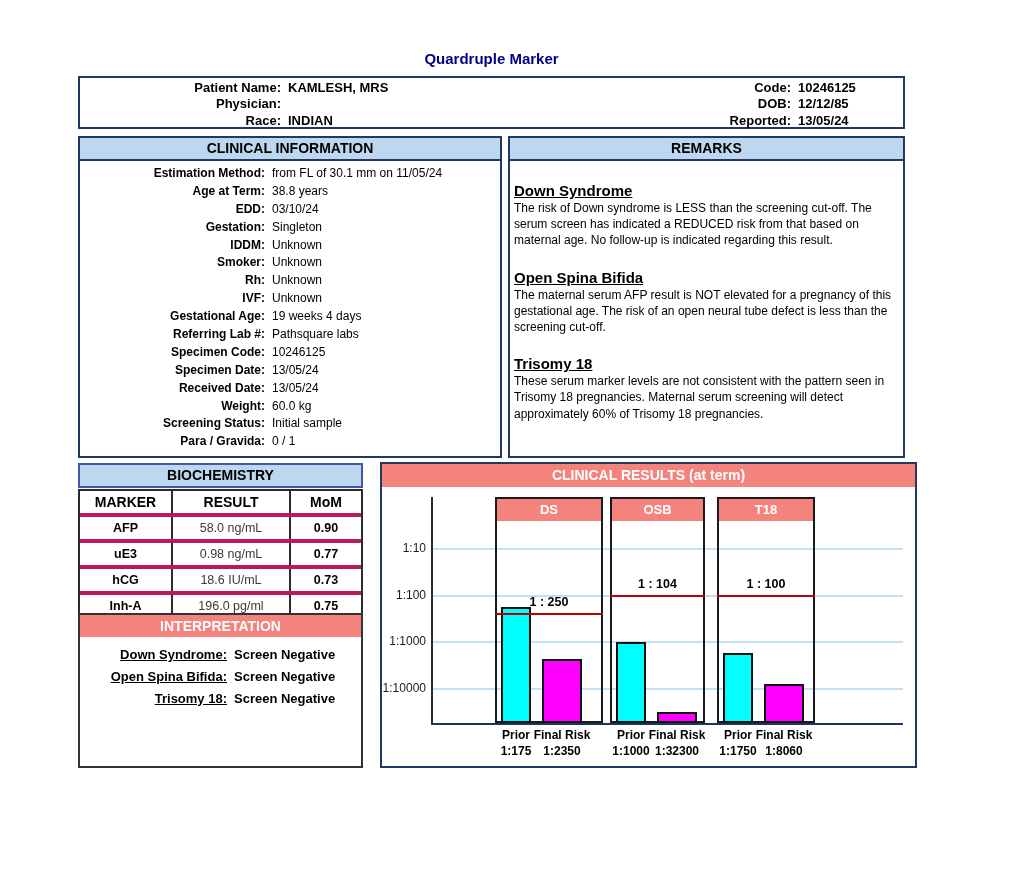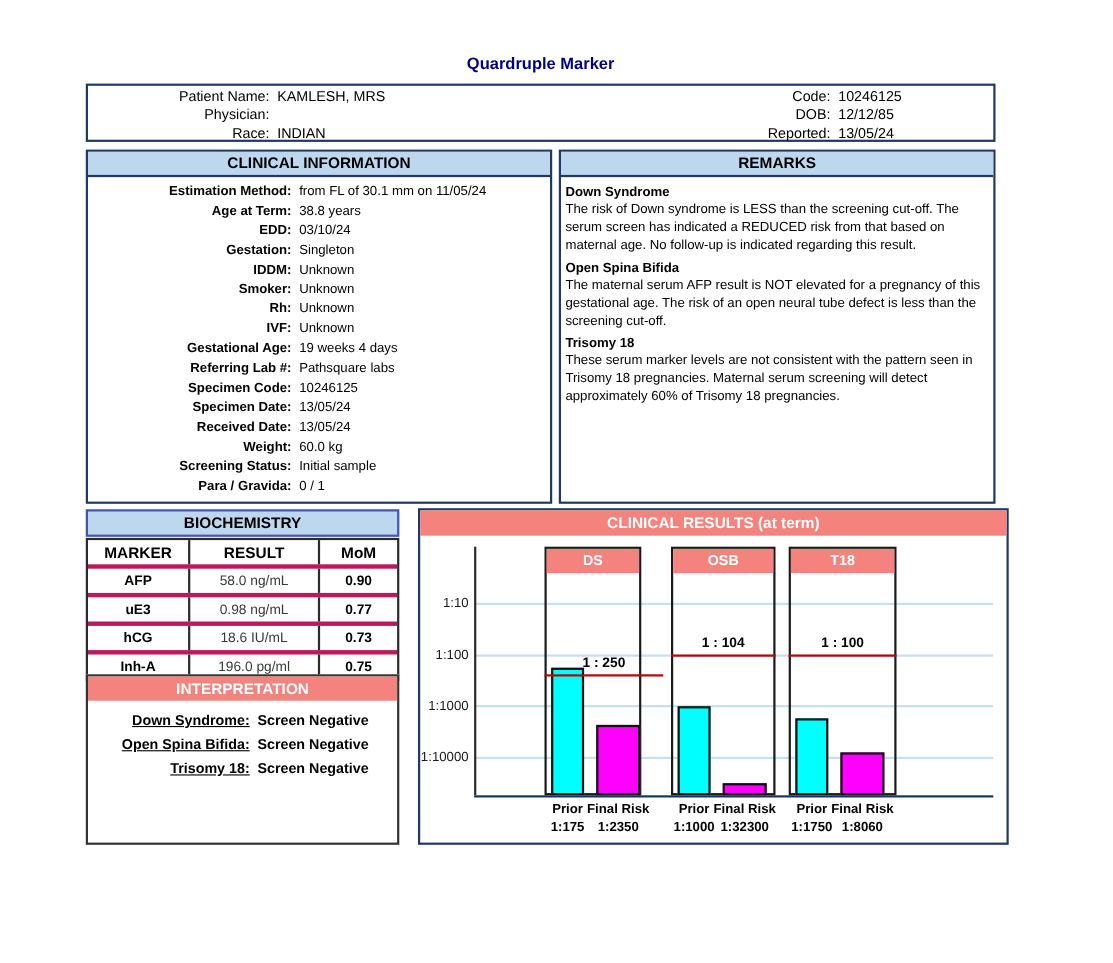--- a/index.html
+++ b/index.html
@@ -7,37 +7,37 @@
        font-family:"Liberation Sans","DejaVu Sans",sans-serif;color:#000;}
   
   .title{position:absolute;left:78px;top:50px;width:827px;text-align:center;
          color:#000087;font-weight:bold;font-size:15px;}
   
   .patient-box{position:absolute;left:78px;top:76px;width:827px;height:53px;
                border:2px solid #1F3864;box-sizing:border-box;background:#fff;}
   .pgroup{position:absolute;top:2px;}
   .pat-left{left:0;width:430px;}
   .pat-right{left:482px;width:340px;}
-  .prow{display:flex;height:16.3px;line-height:16.3px;font-size:13px;font-weight:normal;}
+  .prow{display:flex;height:16.3px;line-height:16.3px;font-size:13px;font-weight:bold;padding-left:36px;}
   .plab{flex:none;text-align:right;}
   .pat-left .plab{width:165px;}
   .pat-right .plab{width:193px;}
   .pval{margin-left:7px;white-space:nowrap;}
   
   .panel{position:absolute;border:2px solid #1F3864;box-sizing:border-box;background:#fff;}
   .panel-head{height:21px;line-height:21px;background:#BDD7EE;border-bottom:2px solid #1F3864;
               text-align:center;font-weight:bold;font-size:14px;}
   .clin-info{left:78px;top:136px;width:424px;height:322px;}
   .fields{padding-top:4px;}
   .frow{display:flex;height:17.9px;line-height:17.9px;font-size:12px;}
   .flab{flex:none;width:185px;text-align:right;font-weight:bold;}
   .fval{margin-left:7px;white-space:nowrap;}
   .remarks{left:508px;top:136px;width:397px;height:322px;}
   .rcontent{padding:1px 4px 0 4px;}
-  .rhead{font-weight:bold;font-size:12px;margin:5px 0 1px 0;}
+  .rhead{font-weight:bold;font-size:15px;text-decoration:underline;margin:20px 0 1px 0;}
   .rtext{font-size:12px;line-height:16.2px;text-align:left;}
   
   .bio-head{position:absolute;left:78px;top:463px;width:285px;height:25px;box-sizing:border-box;
             background:#BDD7EE;border:2px solid #4456B0;text-align:center;
             font-weight:bold;font-size:14px;line-height:21px;}
   .bio-table{position:absolute;left:78px;top:489px;width:285px;border:2px solid #2b2b2b;
              box-sizing:border-box;background:#fff;}
   .btr{display:flex;height:22px;box-sizing:content-box;}
   .btr.brow{border-top:4px solid #be185d;}
   .btd{box-sizing:border-box;border-right:2px solid #2b2b2b;display:flex;
@@ -288,21 +288,21 @@
       <div class="gridline" style="left: 49px; top: 84px; width: 472px;"></div>
       <div class="ytick" style="left: 0px; top: 77px; width: 44px;">1:10</div>
       <div class="gridline" style="left: 49px; top: 130.5px; width: 472px;"></div>
       <div class="ytick" style="left: 0px; top: 123.5px; width: 44px;">1:100</div>
       <div class="gridline" style="left: 49px; top: 177px; width: 472px;"></div>
       <div class="ytick" style="left: 0px; top: 170px; width: 44px;">1:1000</div>
       <div class="gridline" style="left: 49px; top: 223.5px; width: 472px;"></div>
       <div class="ytick" style="left: 0px; top: 216.5px; width: 44px;">1:10000</div>
       <div class="vaxis" style="left: 49px; top: 33px; height: 226px;"></div>
       <div class="haxis" style="left: 49px; top: 259px; width: 472px;"></div>
-      <div class="cpanel" style="left: 113px; top: 33px; width: 88px; height: 226px;">
+      <div class="cpanel" style="left: 113px; top: 33px; width: 108px; height: 226px;">
         <div class="cpanel-head">DS</div>
       </div>
       <div class="bar prior" style="left: 119px; top: 142.801px; width: 30px; height: 116.199px;"></div>
       <div class="bname" style="left: 89px; top: 264px; width: 90px;">Prior</div>
       <div class="bvalue" style="left: 89px; top: 280px; width: 90px;">1:175</div>
       <div class="bar final" style="left: 160px; top: 195.255px; width: 40px; height: 63.7453px;"></div>
       <div class="bname" style="left: 135px; top: 264px; width: 90px;">Final Risk</div>
       <div class="bvalue" style="left: 135px; top: 280px; width: 90px;">1:2350</div>
       <div class="cutoff" style="left: 113px; top: 149.004px; width: 108px;"></div>
       <div class="cutlabel" style="left: 113px; top: 131.004px; width: 108px;">1 : 250</div>

